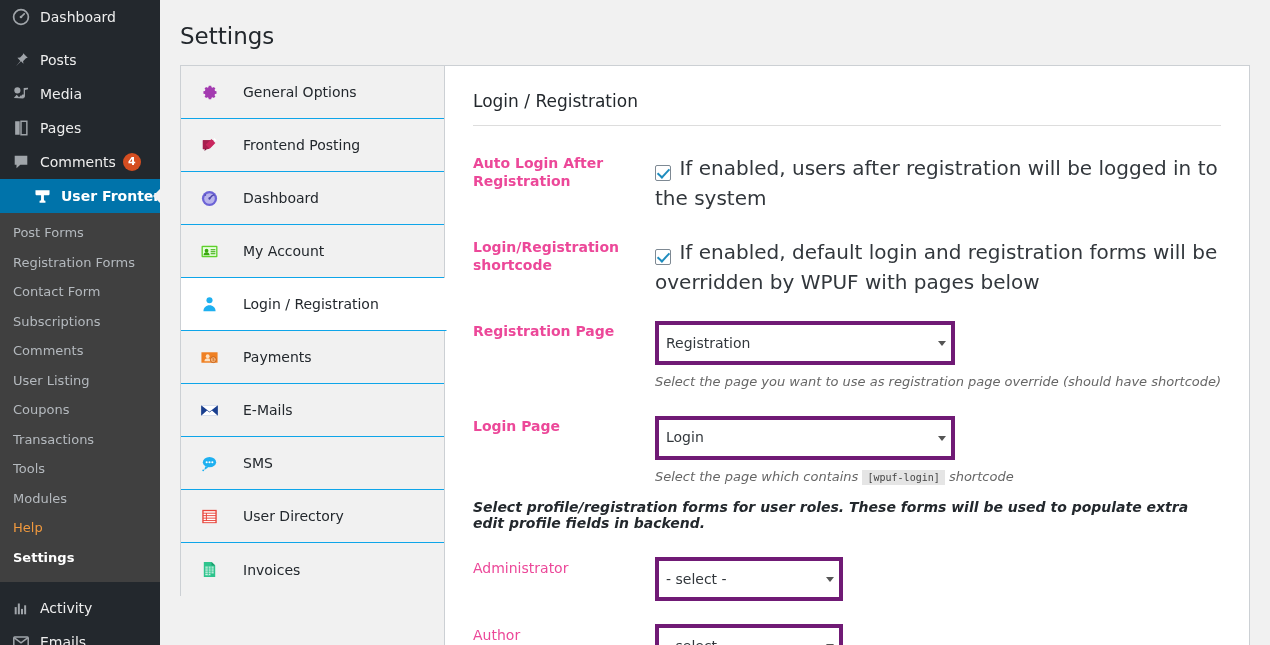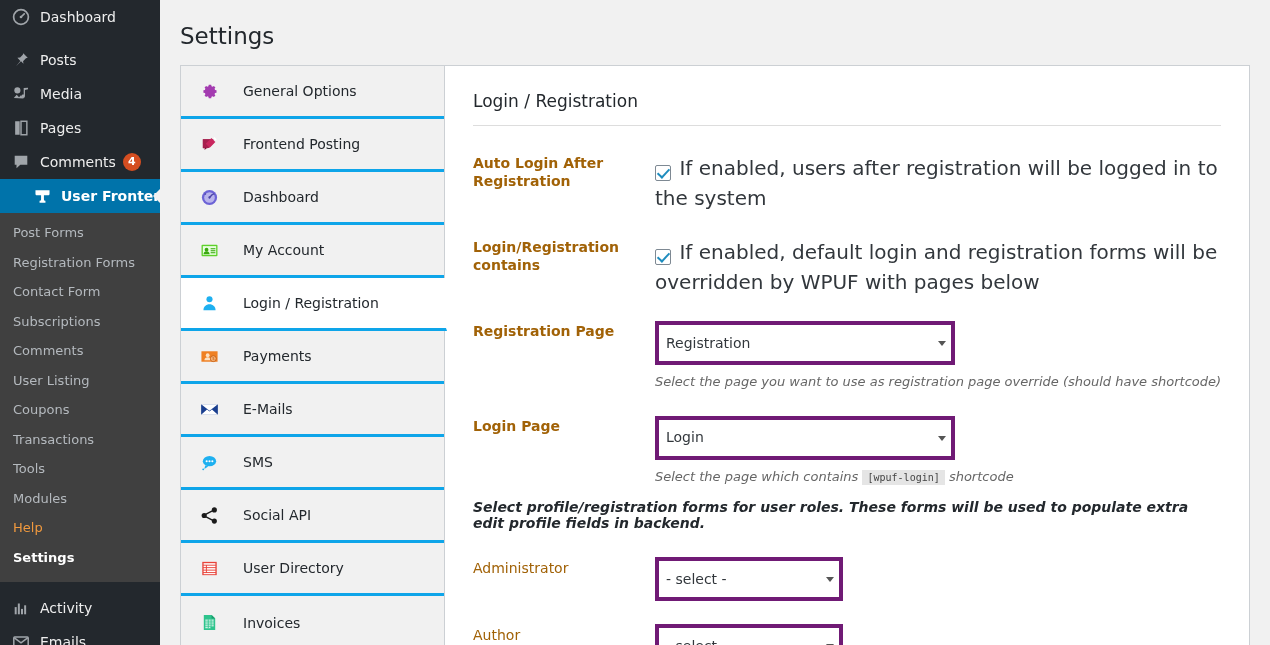--- a/index.html
+++ b/index.html
@@ -111,21 +111,21 @@
     background: #f1f1f1;
     border: 1px solid #ccd0d4;
     border-bottom: none;
     z-index: 2;
   }
   .tab-item {
     position: relative;
     display: flex; align-items: center;
     height: 53px;
     padding-left: 17px;
-    border-bottom: 3px solid #0ea5e9;
+    border-bottom: 1px solid #0ea5e9;
     background: #f1f1f1;
     cursor: pointer;
   }
   .tab-item:last-child { border-bottom: none; }
   .tab-item .ticon {
     width: 22px; height: 22px;
     flex: 0 0 22px;
     margin-right: 23px;
     display: flex; align-items: center; justify-content: center;
   }
@@ -163,21 +163,21 @@
     border-collapse: collapse;
     margin-top: 8px;
   }
   .form-table tr { vertical-align: top; }
   .form-table th {
     width: 210px;
     padding: 20px 10px 20px 28px;
     text-align: left;
     font-size: 14px;
     font-weight: 600;
-    color: #a16207;
+    color: #ec4899;
     line-height: 1.3;
   }
   .form-table td {
     padding: 19px 10px 5px 0;
     font-size: 14px;
     color: #32373c;
   }
   .cb-row label {
     display: inline;
     font-size: 20px;
@@ -468,31 +468,20 @@
               <path d="M5.6 12.8l-1.1 4 4.2-2.7z" fill="#1eb0f0"></path>
               <circle cx="3.4" cy="17.2" r="1" fill="#1eb0f0"></circle>
               <circle cx="7" cy="8.6" r="1.1" fill="#ffffff"></circle>
               <circle cx="10" cy="8.6" r="1.1" fill="#ffffff"></circle>
               <circle cx="13" cy="8.6" r="1.1" fill="#ffffff"></circle>
             </svg>
         </span>
         <span class="tlabel">SMS</span>
       </div>
 
-      <div class="tab-item">
-        <span class="ticon">
-          <svg width="19" height="19" viewBox="0 0 20 20">
-              <path d="M14.5 4.4L5.4 9.1M5.4 10.9l9.1 4.7" stroke="#1b1b1b" stroke-width="1.5"></path>
-              <circle cx="15.1" cy="4.1" r="2.7" fill="#1b1b1b"></circle>
-              <circle cx="4.4" cy="10" r="2.7" fill="#1b1b1b"></circle>
-              <circle cx="15.1" cy="15.9" r="2.7" fill="#1b1b1b"></circle>
-            </svg>
-        </span>
-        <span class="tlabel">Social API</span>
-      </div>
 
       <div class="tab-item">
         <span class="ticon">
           <svg width="19" height="19" viewBox="0 0 20 20">
               <rect x="2.4" y="3" width="15.2" height="14" fill="#e8433a"></rect>
               <rect x="3.8" y="4.4" width="12.4" height="1.6" fill="#ffffff"></rect>
               <rect x="3.8" y="7" width="2.4" height="1.6" fill="#ffffff"></rect>
               <rect x="7.2" y="7" width="9" height="1.6" fill="#ffffff"></rect>
               <rect x="3.8" y="9.6" width="2.4" height="1.6" fill="#ffffff"></rect>
               <rect x="7.2" y="9.6" width="9" height="1.6" fill="#ffffff"></rect>
@@ -531,21 +520,21 @@
         <tbody>
           <tr>
             <th>Auto Login After Registration</th>
             <td class="cb-row">
               <input type="checkbox" class="wpcb" checked="" style="">
               <label>If enabled, users after registration will be logged in to the system</label>
             </td>
           </tr>
 
           <tr>
-            <th>Login/Registration contains</th>
+            <th>Login/Registration shortcode</th>
             <td class="cb-row">
               <input type="checkbox" class="wpcb" checked="" style="">
               <label>If enabled, default login and registration forms will be overridden by WPUF with pages below</label>
             </td>
           </tr>
 
           <tr>
             <th>Registration Page</th>
             <td>
               <span class="sel-wrap">

